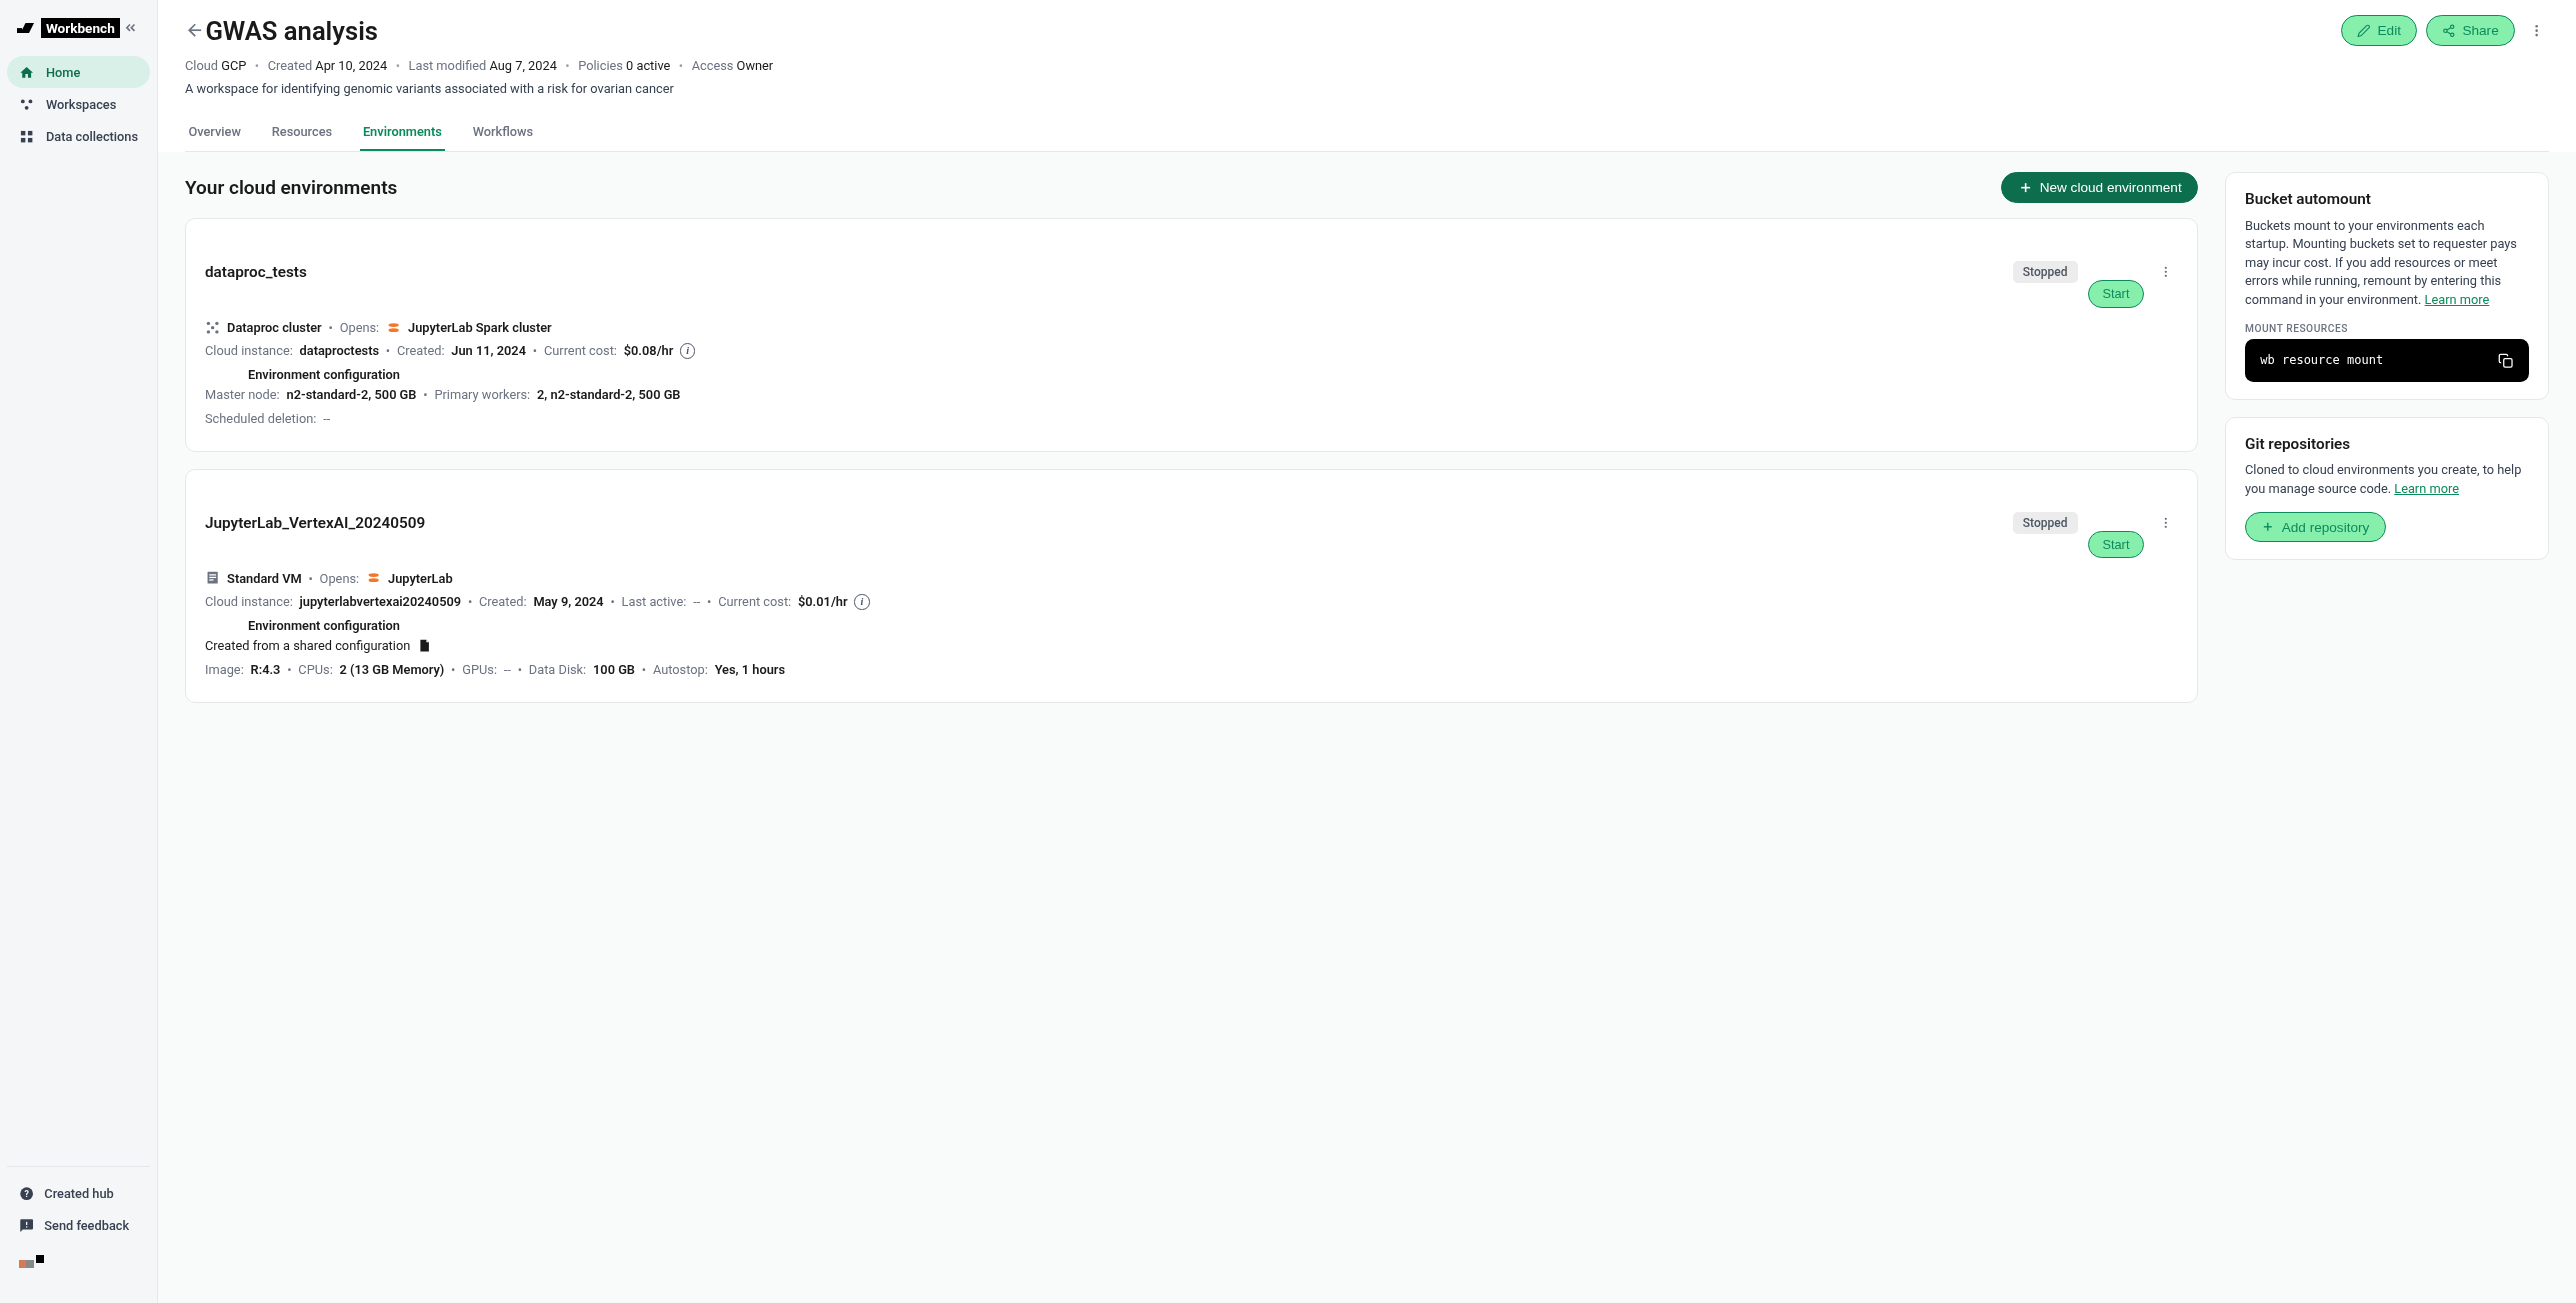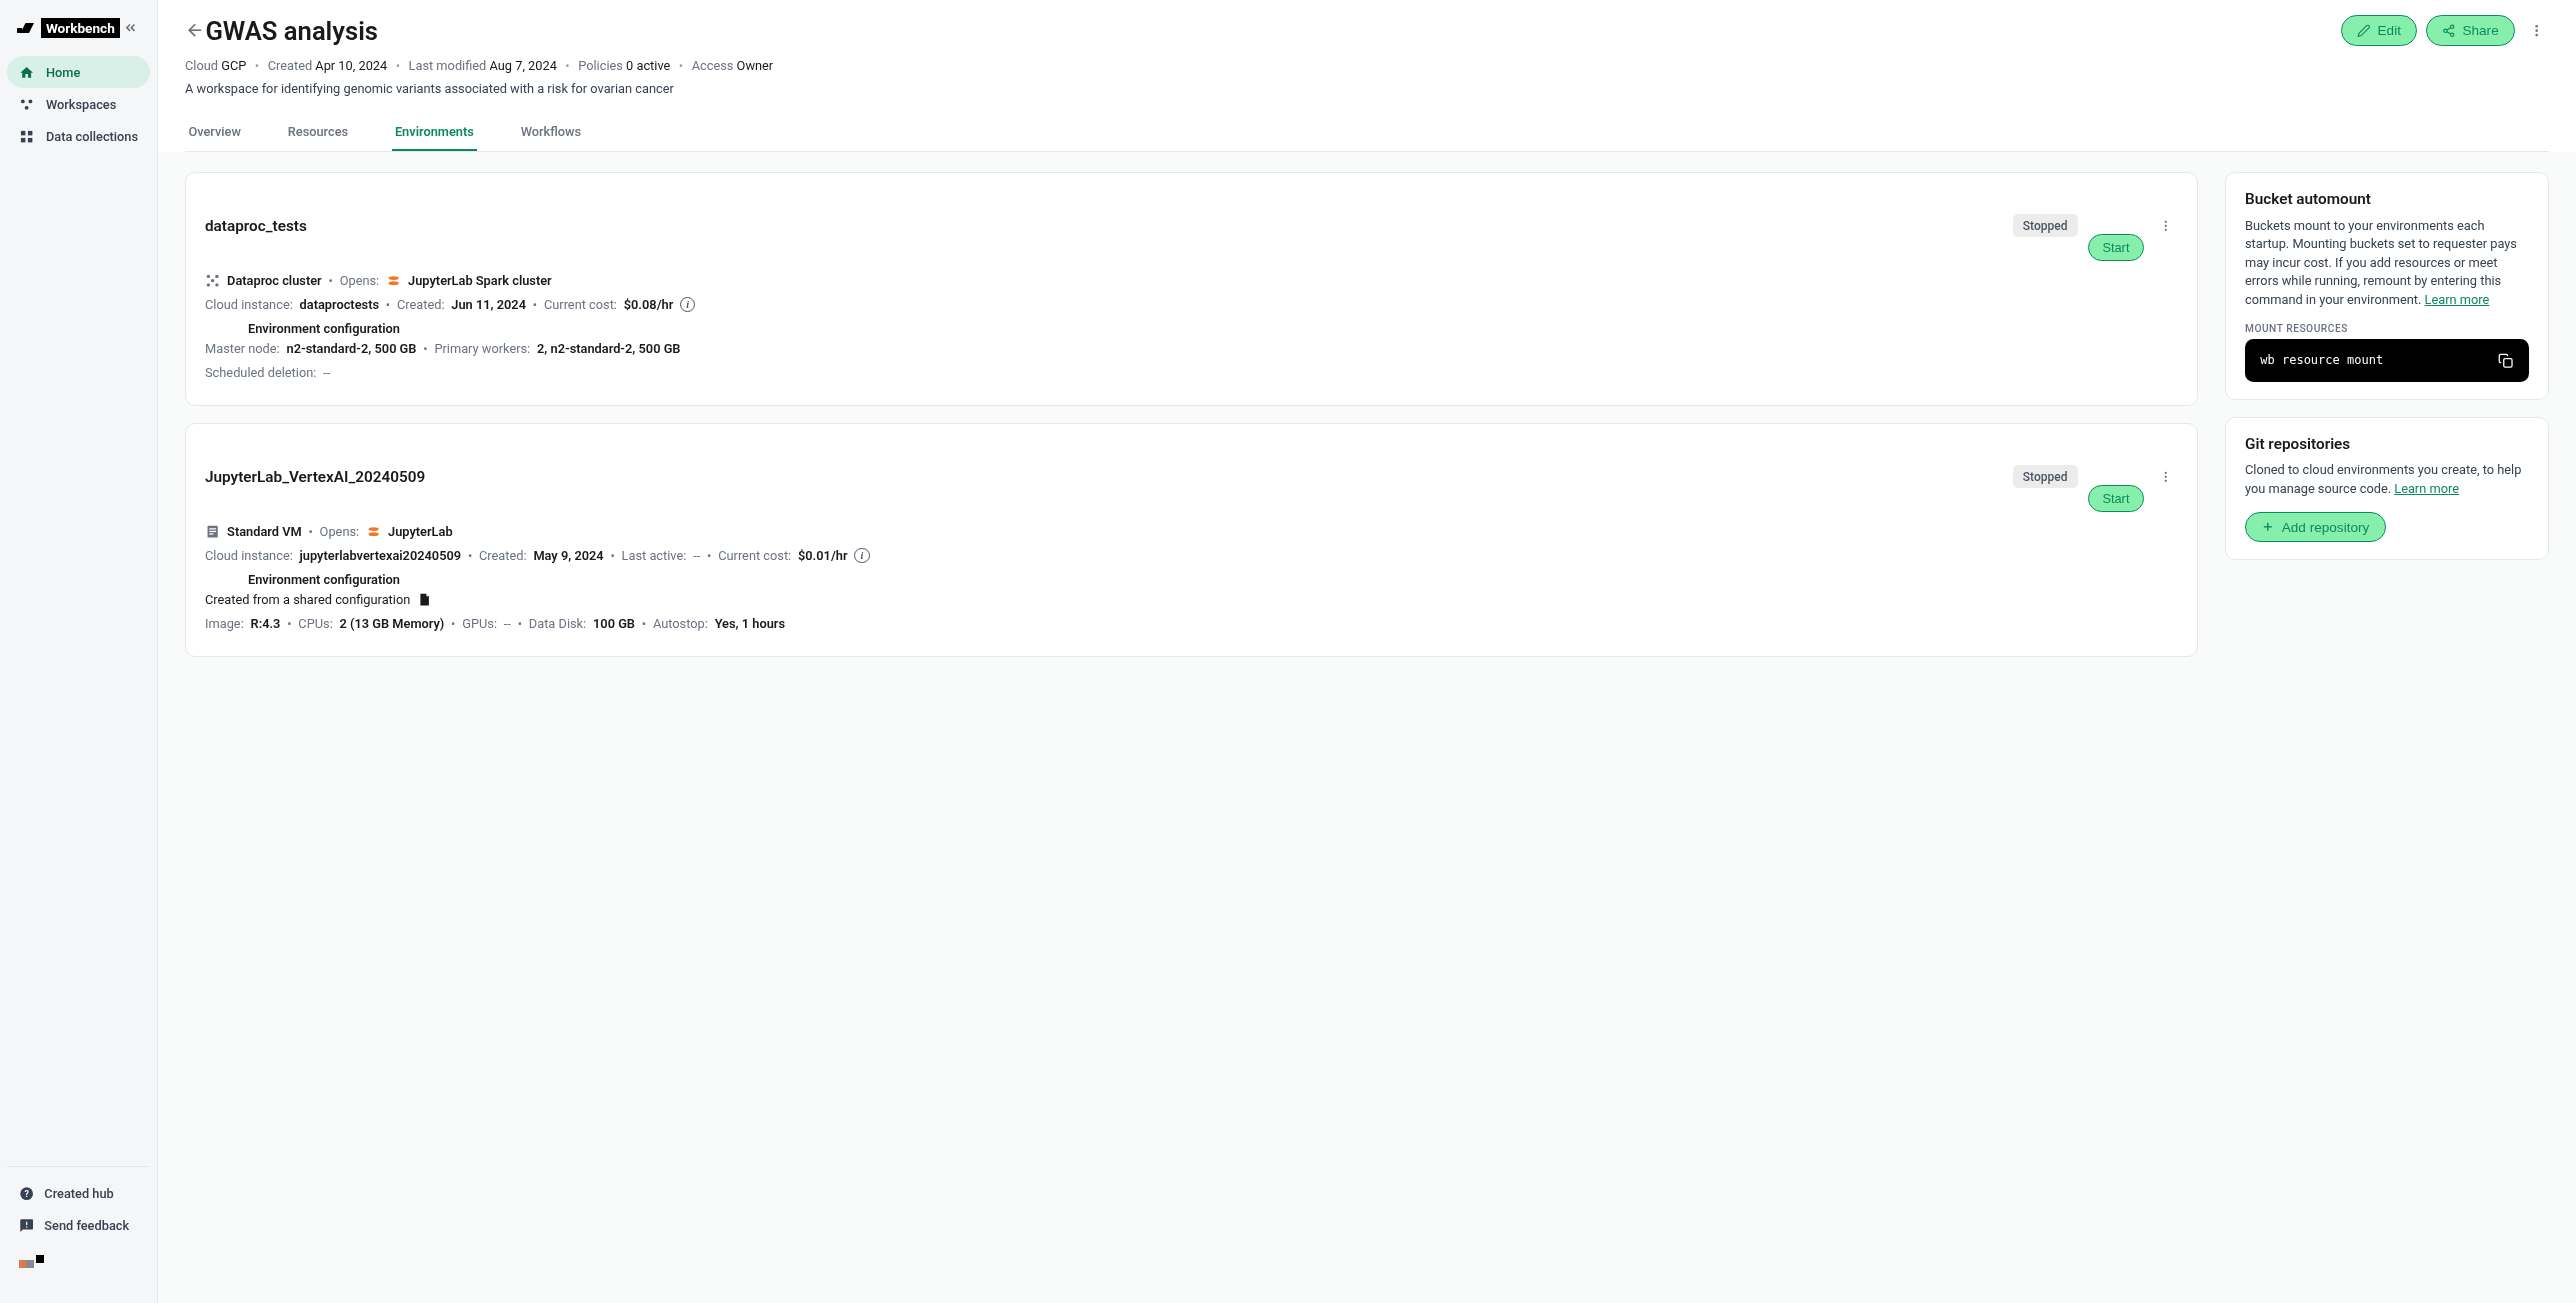--- a/index.html
+++ b/index.html
@@ -28,21 +28,21 @@
 .title { font-size: 25.6px; font-weight: 600; }
 .title-actions { display: flex; align-items: center; gap: 8.5px; }
 .pill-btn { border: 0.9px solid #0d8a5c; color: #0d8a5c; background: #86efac; border-radius: 20.4px; padding: 6.8px 15.3px; font-size: 13.6px; display: flex; align-items: center; gap: 6.8px; cursor: pointer; font-weight: 500; }
 .pill-btn.solid { background: #0d6e4d; color: #fff; border-color: #0d6e4d; }
 .pill-btn.small { padding: 5.1px 13.6px; font-size: 12.8px; margin-top: 44px; }
 .icon-btn { color: #6b7280; cursor: pointer; padding: 5.1px; font-size: 15.3px; }
 .meta-row { display: flex; flex-wrap: wrap; gap: 8.5px; color: #6b7280; font-size: 12.8px; margin-top: 12px; align-items: center; }
 .meta-row .dot { color: #9ca3af; }
 .meta-row .val { color: #1a1a1a; }
 .desc { color: #374151; font-size: 12.8px; margin-top: 8.5px; }
-.tabs { display: flex; gap: 40px; margin-top: 17px; border-bottom: 0.9px solid #e5e7eb; }
+.tabs { display: flex; gap: 24px; margin-top: 17px; border-bottom: 0.9px solid #e5e7eb; }
 .tab { padding: 10.2px 3.4px; color: #6b7280; font-size: 12.8px; font-weight: 500; cursor: pointer; border-bottom: 2.6px solid transparent; }
 .tab.active { color: #0d8a5c; border-bottom-color: #0d8a5c; font-weight: 600; }
 .content-row { display: flex; gap: 27px; padding: 20.4px 27px; flex: 1; background: #f9fafa; }
 .left-col { flex: 1; }
 .section-head { display: flex; justify-content: space-between; align-items: center; margin-bottom: 15.3px; }
 .section-title { font-size: 19px; font-weight: 600; }
 .env-card { background: #fff; border: 0.9px solid #e5e7eb; border-radius: 10.2px; padding: 17px 19px; margin-bottom: 17px; }
 .env-head { display: flex; justify-content: space-between; align-items: center; margin-bottom: 12px; }
 .env-name { font-size: 15.3px; font-weight: 600; }
 .env-actions { display: flex; align-items: center; gap: 10.2px; }
@@ -207,20 +207,32 @@
       <div class="tabs">
         <div class="tab">Overview</div>
         <div class="tab">Resources</div>
         <div class="tab active">Environments</div>
         <div class="tab">Workflows</div>
       </div>
     </div>
 
     <div class="content-row">
       <div class="left-col">
+        <div class="section-head">
+          <h2 class="section-title">Your cloud environments</h2>
+          <button class="pill-btn solid">
+            <span>
+                <svg width="15.3" height="15.3" viewBox="0 0 24 24" fill="none" stroke="currentColor" stroke-width="2.5">
+                  <line x1="12" y1="5" x2="12" y2="19"></line>
+                  <line x1="5" y1="12" x2="19" y2="12"></line>
+                </svg>
+              </span>
+            <span>New cloud environment</span>
+          </button>
+        </div>
 
         <div class="env-card">
           <div class="env-head">
             <div class="env-name">dataproc_tests</div>
             <div class="env-actions">
               <span class="badge">Stopped</span>
               <button class="pill-btn small">Start</button>
               <span class="icon-btn">
                   <svg width="13.6" height="13.6" viewBox="0 0 24 24" fill="currentColor">
                     <circle cx="12" cy="5" r="2"></circle>

